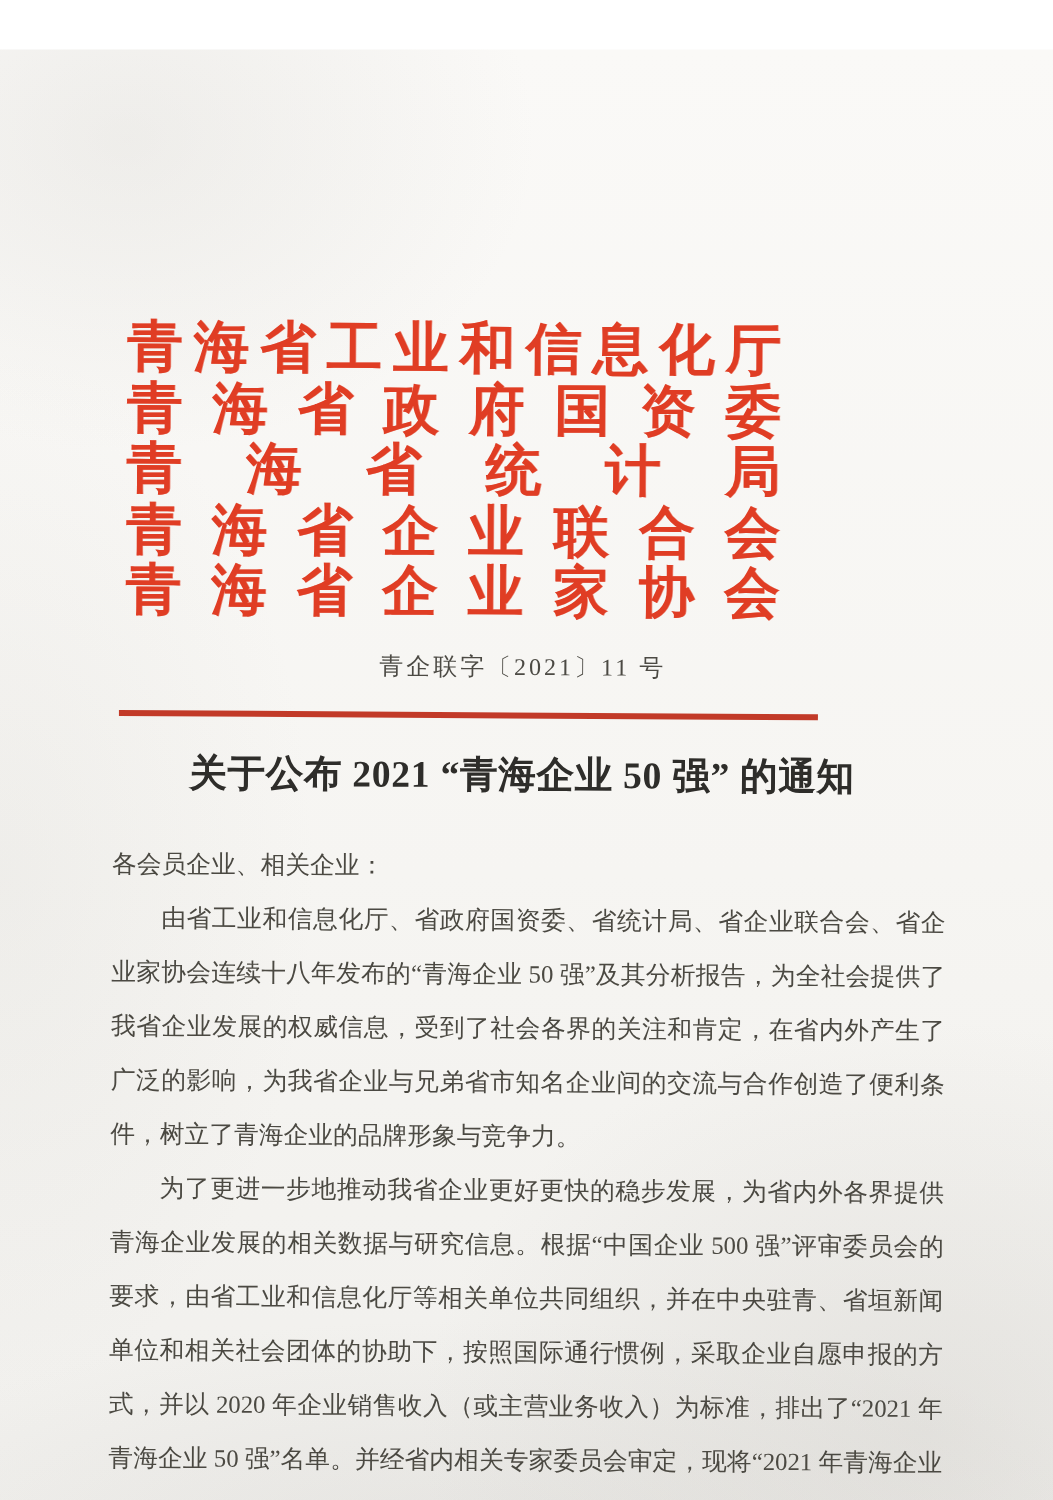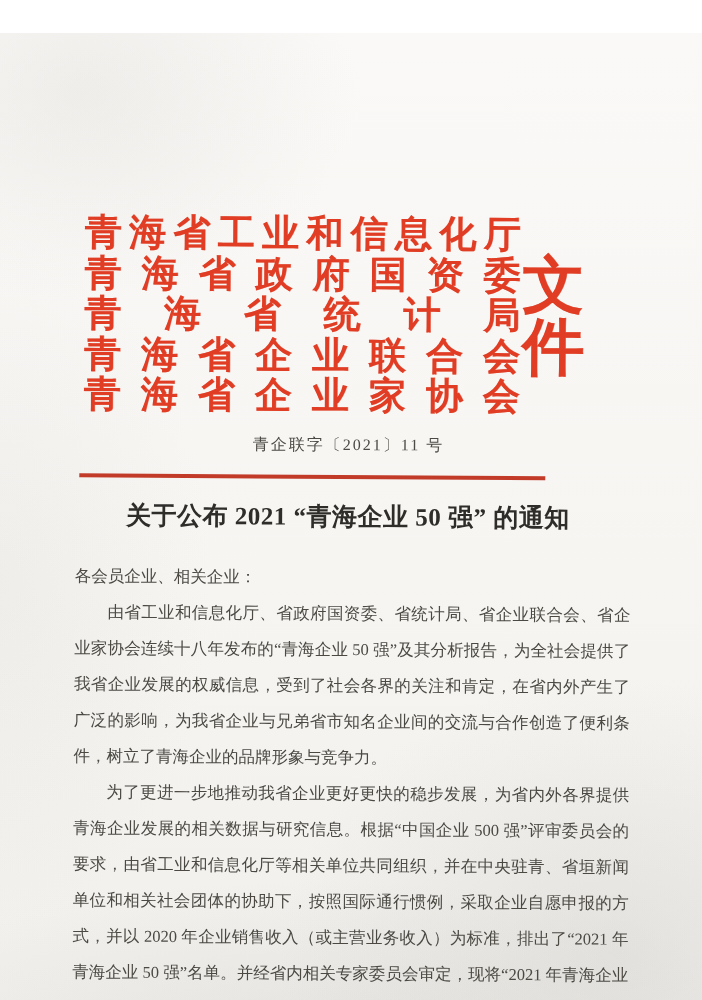--- a/index.html
+++ b/index.html
@@ -78,21 +78,20 @@
   <div class="tilt">
 
     <div class="letterhead">
       <div class="agencies">
         <div class="agency">青海省工业和信息化厅</div>
         <div class="agency">青海省政府国资委</div>
         <div class="agency">青海省统计局</div>
         <div class="agency">青海省企业联合会</div>
         <div class="agency">青海省企业家协会</div>
       </div>
-      <div class="doctype">文件</div>
     </div>
 
     <div class="docnum">青企联字〔2021〕11 号</div>
 
     <div class="redline"></div>
 
     <h1 class="title">关于公布 2021 “青海企业 50 强” 的通知</h1>
 
     <div class="bodytext">
       <p class="salutation">各会员企业、相关企业：</p>

